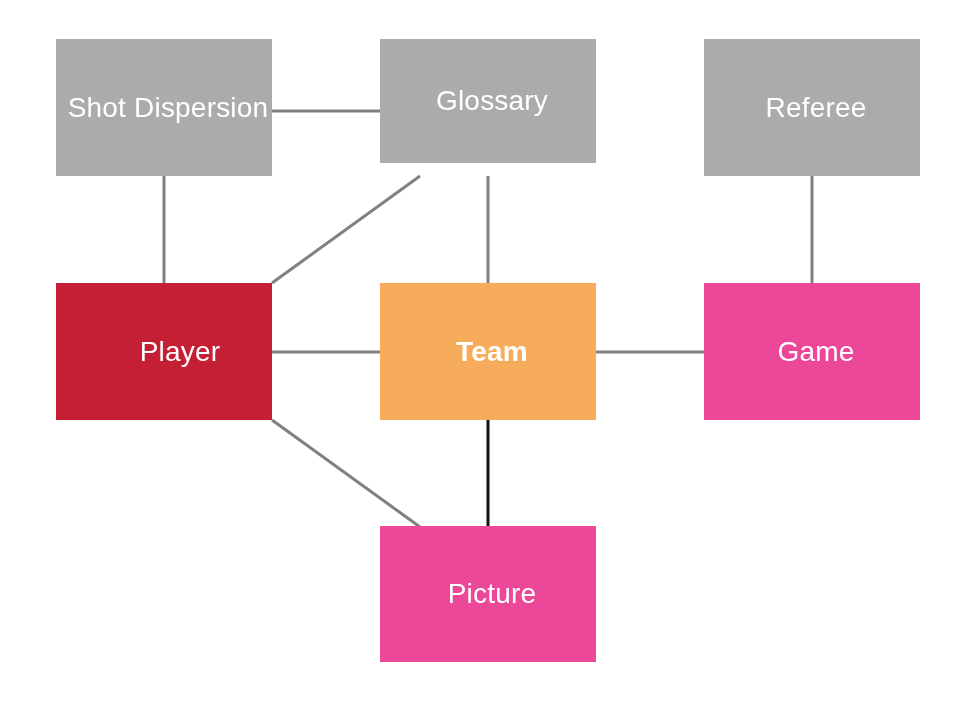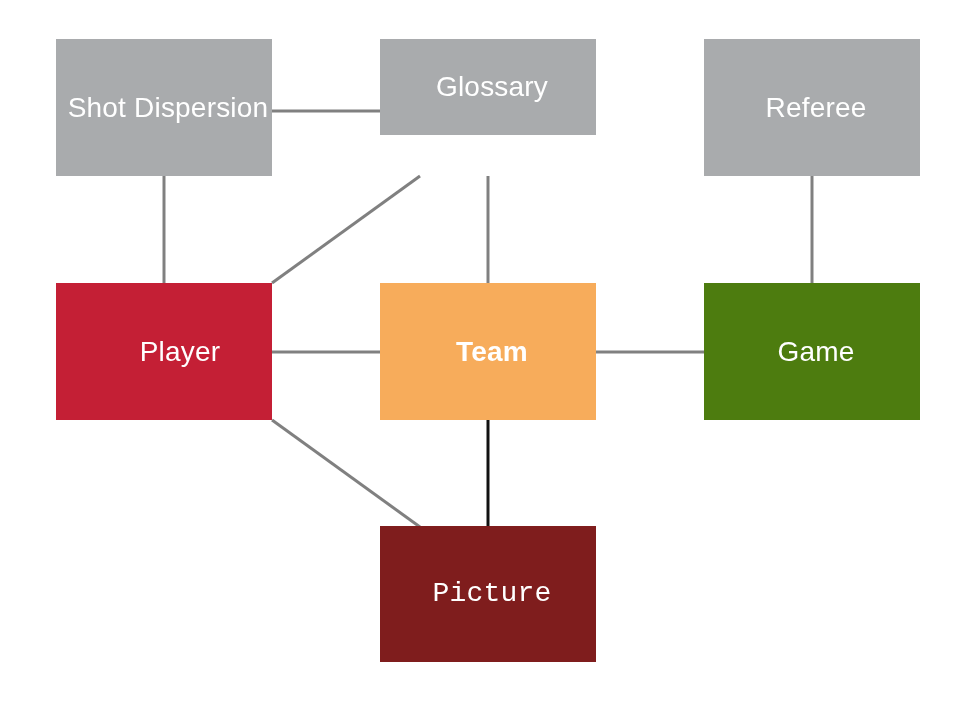--- a/index.html
+++ b/index.html
@@ -60,33 +60,33 @@
       <line x1="272" y1="352" x2="380" y2="352" stroke="#808080" stroke-width="3" stroke-linecap="butt"></line>
       <line x1="596" y1="352" x2="704" y2="352" stroke="#808080" stroke-width="3" stroke-linecap="butt"></line>
       <line x1="272" y1="420" x2="420" y2="527" stroke="#808080" stroke-width="3" stroke-linecap="butt"></line>
       <line x1="488" y1="420" x2="488" y2="526" stroke="#111111" stroke-width="3" stroke-linecap="butt"></line>
     </svg>
 
   <div id="node-layer">
       <div class="node" style="left: 56px; top: 39px; width: 216px; height: 137px; background: rgb(169, 171, 173);">
         <span class="node-label">Shot Dispersion</span>
       </div>
-      <div class="node" style="left: 380px; top: 39px; width: 216px; height: 96px; background: rgb(169, 171, 173);">
+      <div class="node" style="left: 380px; top: 39px; width: 216px; height: 124px; background: rgb(169, 171, 173);">
         <span class="node-label">Glossary</span>
       </div>
       <div class="node" style="left: 704px; top: 39px; width: 216px; height: 137px; background: rgb(169, 171, 173);">
         <span class="node-label">Referee</span>
       </div>
       <div class="node" style="left: 56px; top: 283px; width: 216px; height: 137px; background: rgb(196, 31, 53); padding-left: 24px;">
         <span class="node-label">Player</span>
       </div>
       <div class="node" style="left: 380px; top: 283px; width: 216px; height: 137px; background: rgb(247, 172, 91); font-weight: bold;">
         <span class="node-label">Team</span>
       </div>
-      <div class="node" style="left: 704px; top: 283px; width: 216px; height: 137px; background: #4d7c0f;">
+      <div class="node" style="left: 704px; top: 283px; width: 216px; height: 137px; background: #ec4899;">
         <span class="node-label">Game</span>
       </div>
-      <div class="node" style="left: 380px; top: 526px; width: 216px; height: 136px; background: #7f1d1d; font-family: Liberation Mono, monospace;">
+      <div class="node" style="left: 380px; top: 526px; width: 216px; height: 136px; background: #ec4899;">
         <span class="node-label">Picture</span>
       </div>
     </div>
 
 </div>
 
 </body></html>

